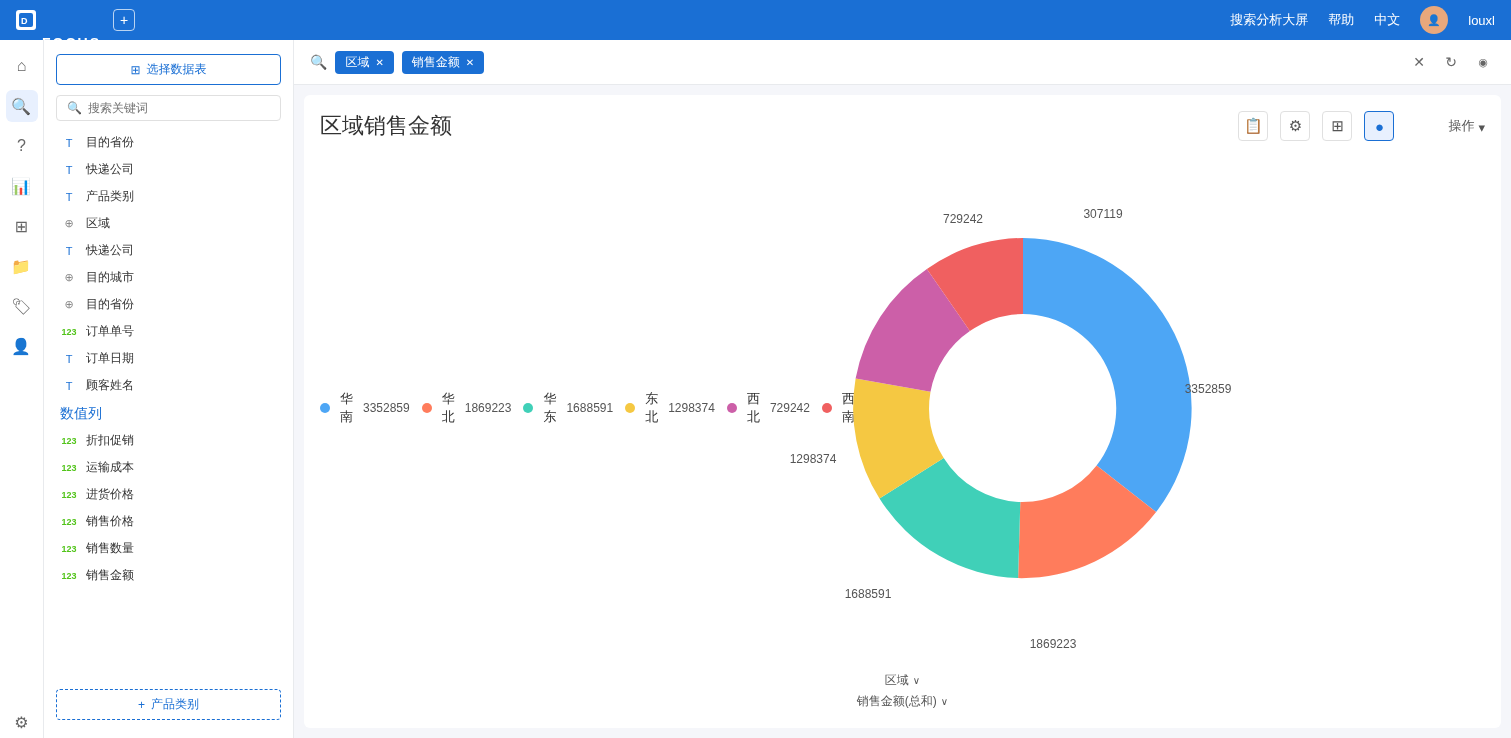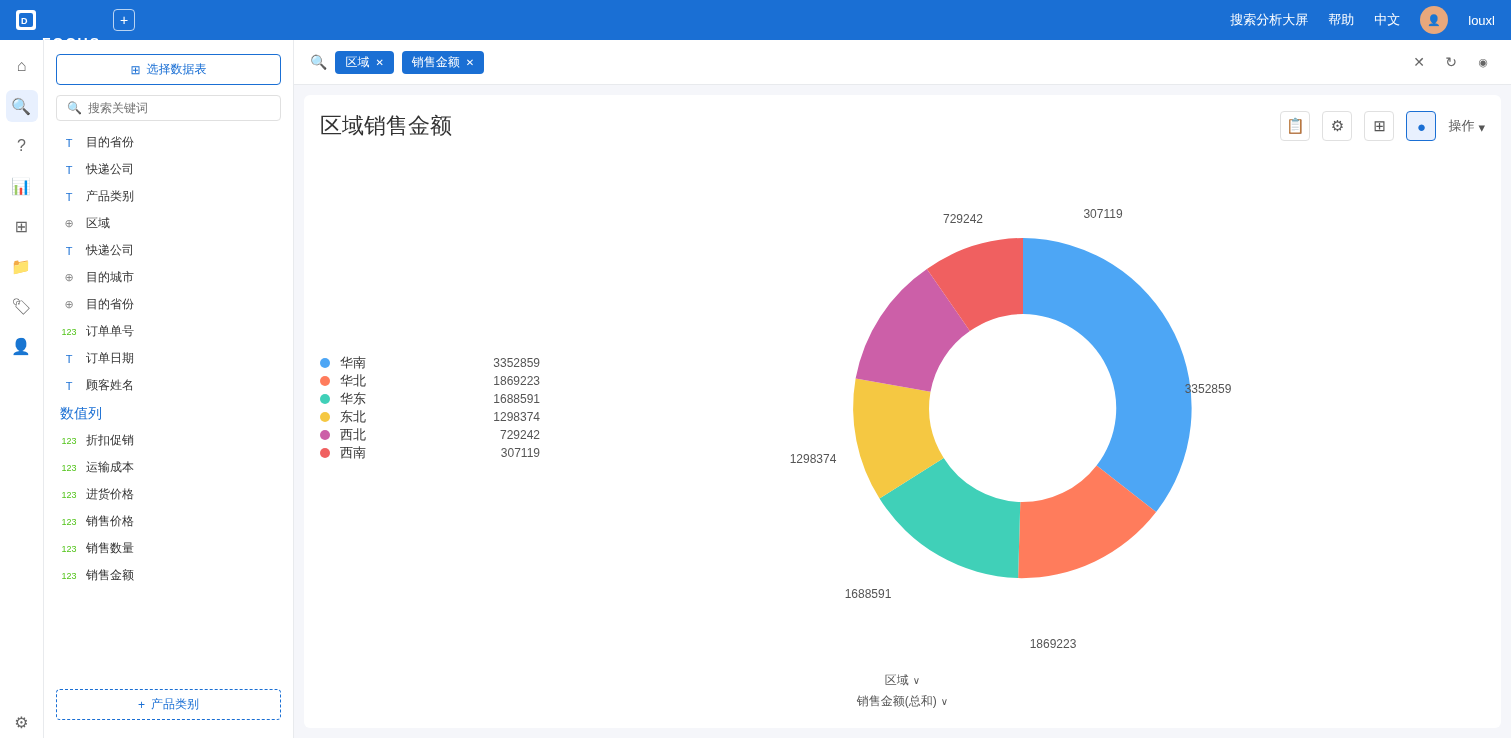--- a/index.html
+++ b/index.html
@@ -109,21 +109,21 @@
     }
     .field-type-icon {
       font-size: 11px;
       color: #888;
       width: 18px;
       flex-shrink: 0;
       text-align: center;
     }
     .field-type-icon.text { color: #1a6fd4; }
     .field-type-icon.globe { color: #888; }
-    .field-type-icon.num { color: #52c41a; font-weight: normal; }
+    .field-type-icon.num { color: #52c41a; font-weight: bold; }
     .add-formula {
       margin: 8px 12px;
       border: 1px dashed #1a6fd4;
       color: #1a6fd4;
       border-radius: 4px;
       padding: 6px 12px;
       font-size: 12px;
       display: flex;
       align-items: center;
       gap: 6px;
@@ -204,35 +204,36 @@
       font-size: 15px;
     }
     .chart-tool-icon.active { background: #e8f0fe; color: #1a6fd4; border-color: #1a6fd4; }
     .chart-actions {
       display: flex;
       align-items: flex-end;
       gap: 4px;
       color: #555;
       font-size: 13px;
       cursor: pointer;
+      margin-left: 42px;
     }
 
     
     .chart-body {
       flex: 1;
       display: flex;
       gap: 20px;
       align-items: center;
     }
     .legend-area {
       width: 220px;
       flex-shrink: 0;
       display: flex;
-      flex-direction: column;
-      gap: 0;
+      flex-direction: row;
+      gap: 12px;
     }
     .legend-item {
       display: flex;
       align-items: center;
       gap: 10px;
       font-size: 13px;
       color: #333;
     }
     .legend-dot {
       width: 10px;

